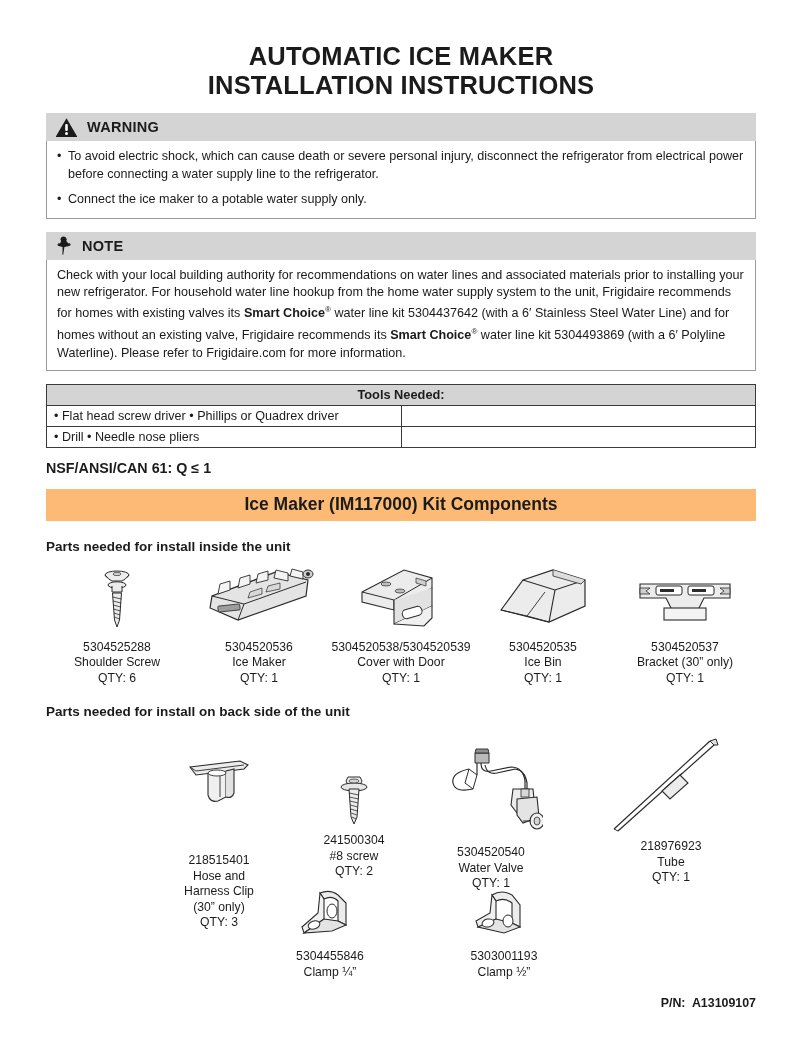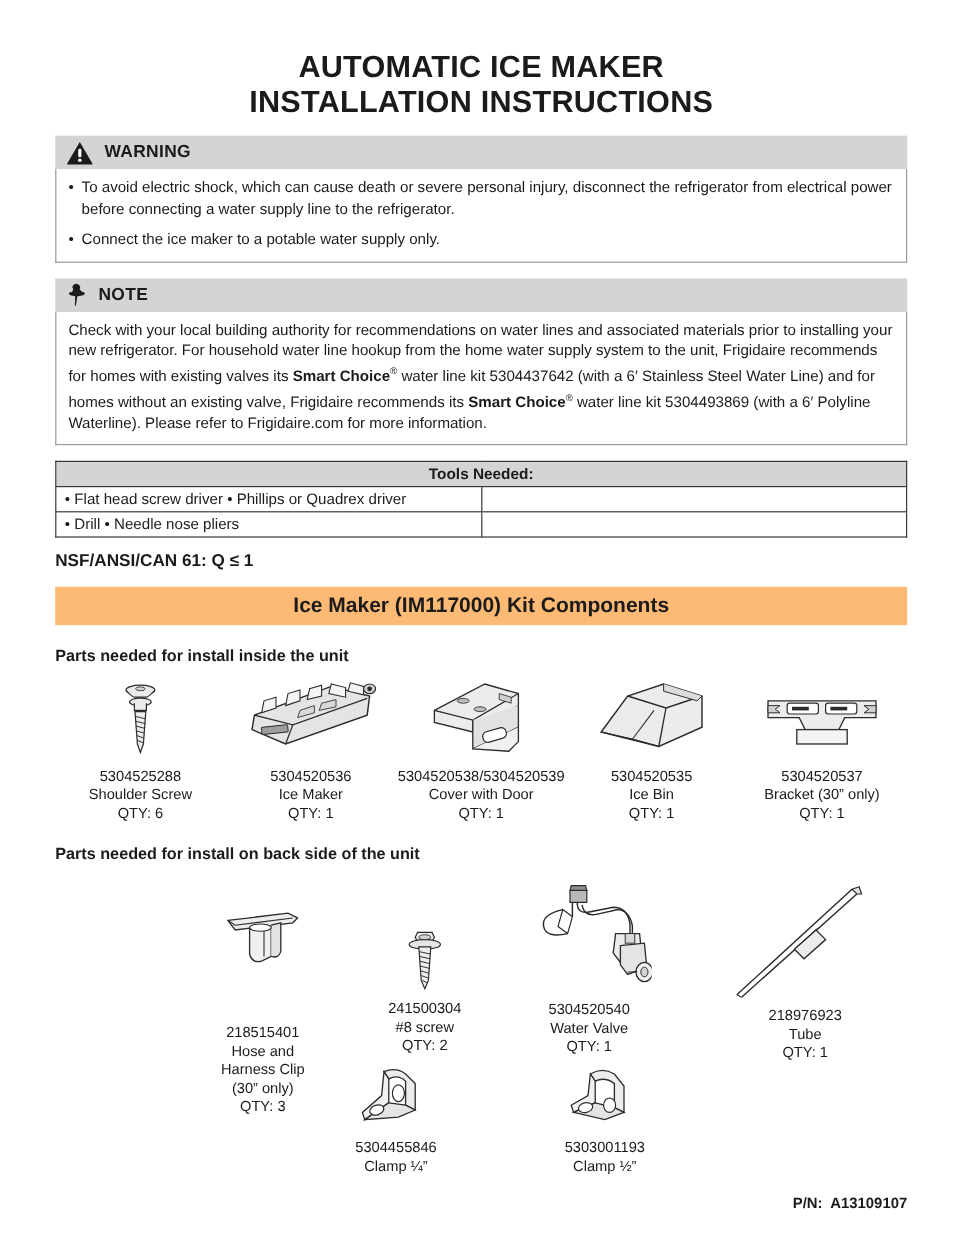--- a/index.html
+++ b/index.html
@@ -366,21 +366,21 @@
             <path d="M16.6 36 L23.4 38"></path>
               <path d="M17.2 40 L22.8 42"></path>
             <path d="M17.8 44 L22.2 46"></path>
           </g>
           <ellipse cx="20" cy="8" rx="5" ry="2" fill="#d4d4d4" stroke="#2b2b2b" stroke-width="0.7"></ellipse>
         </svg>
       </div>
       <div class="part-caption"><span>241500304</span><br><span>#8 screw</span><br><span>QTY: 2</span></div>
     </div>
 
-    <div class="bpart" style="left:370px; top:11px; width:150px;">
+    <div class="bpart" style="left:370px; top:22px; width:150px;">
       <div class="part-art" style="height:94px;">
         <svg width="104" height="92" viewBox="0 0 104 92">
           <path d="M36 6 L50 6 L50 16 L36 16 Z" fill="#b9b9b9" stroke="#2b2b2b" stroke-width="1"></path>
           <path d="M37 2 L49 2 L50 6 L36 6 Z" fill="#8f8f8f" stroke="#2b2b2b" stroke-width="0.9"></path>
           <path d="M38 16 L38 28" stroke="#2b2b2b" stroke-width="1.2" fill="none"></path>
           <path d="M42 16 Q42 26 52 24 L72 20 Q84 20 86 34 L86 48" fill="none" stroke="#2b2b2b" stroke-width="1.2"></path>
           <path d="M46 18 Q48 28 58 26 L76 22 Q86 23 88 36 L88 50" fill="none" stroke="#2b2b2b" stroke-width="1.2"></path>
           <path d="M30 22 Q12 26 14 36 Q16 46 34 42" fill="none" stroke="#2b2b2b" stroke-width="1.2"></path>
           <path d="M30 22 L38 28 L34 42 L26 36 Z" fill="none" stroke="#2b2b2b" stroke-width="1"></path>
           <path d="M74 42 L94 42 L96 62 L78 66 L72 58 Z" fill="#ececec" stroke="#2b2b2b" stroke-width="1.1"></path>

